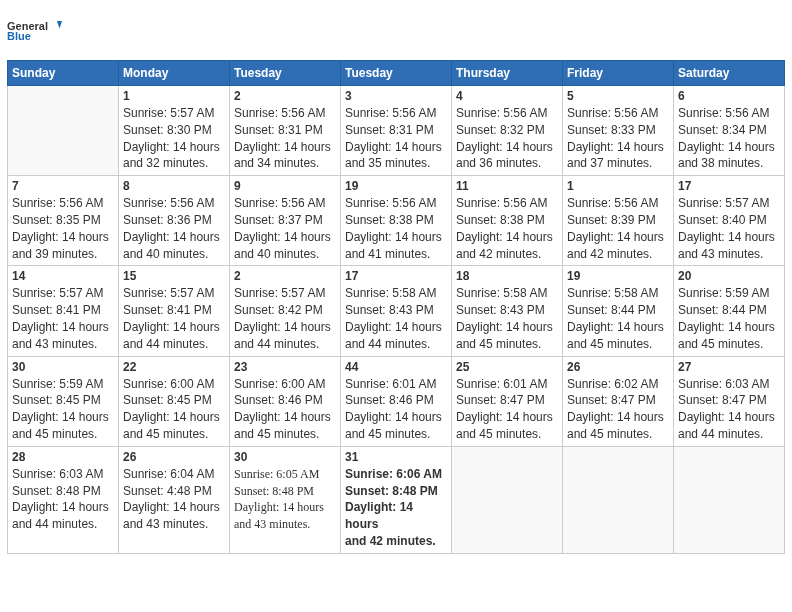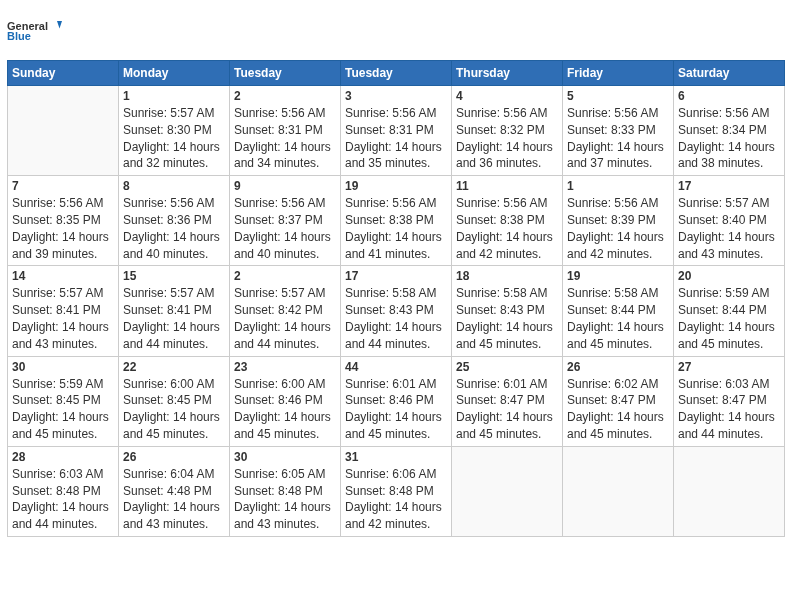--- a/index.html
+++ b/index.html
@@ -316,28 +316,28 @@
           </td>
           <td>
             <span class="day-number">26</span>
             <div class="day-info" style="white-space: pre-line;">Sunrise: 6:04 AM
 Sunset: 4:48 PM
 Daylight: 14 hours
 and 43 minutes.</div>
           </td>
           <td>
             <span class="day-number">30</span>
-            <div class="day-info" style="white-space: pre-line;">Sunrise: 6:05 AM
+            <div class="day-info" style="white-space: pre-line; font-family: Liberation Serif, serif;">Sunrise: 6:05 AM
 Sunset: 8:48 PM
 Daylight: 14 hours
 and 43 minutes.</div>
           </td>
           <td>
             <span class="day-number">31</span>
-            <div class="day-info" style="white-space: pre-line;">Sunrise: 6:06 AM
+            <div class="day-info" style="white-space: pre-line; font-weight: bold;">Sunrise: 6:06 AM
 Sunset: 8:48 PM
 Daylight: 14 hours
 and 42 minutes.</div>
           </td>
           <td class="empty"></td>
           <td class="empty"></td>
           <td class="empty"></td>
         </tr>
       </tbody>
   </table>

